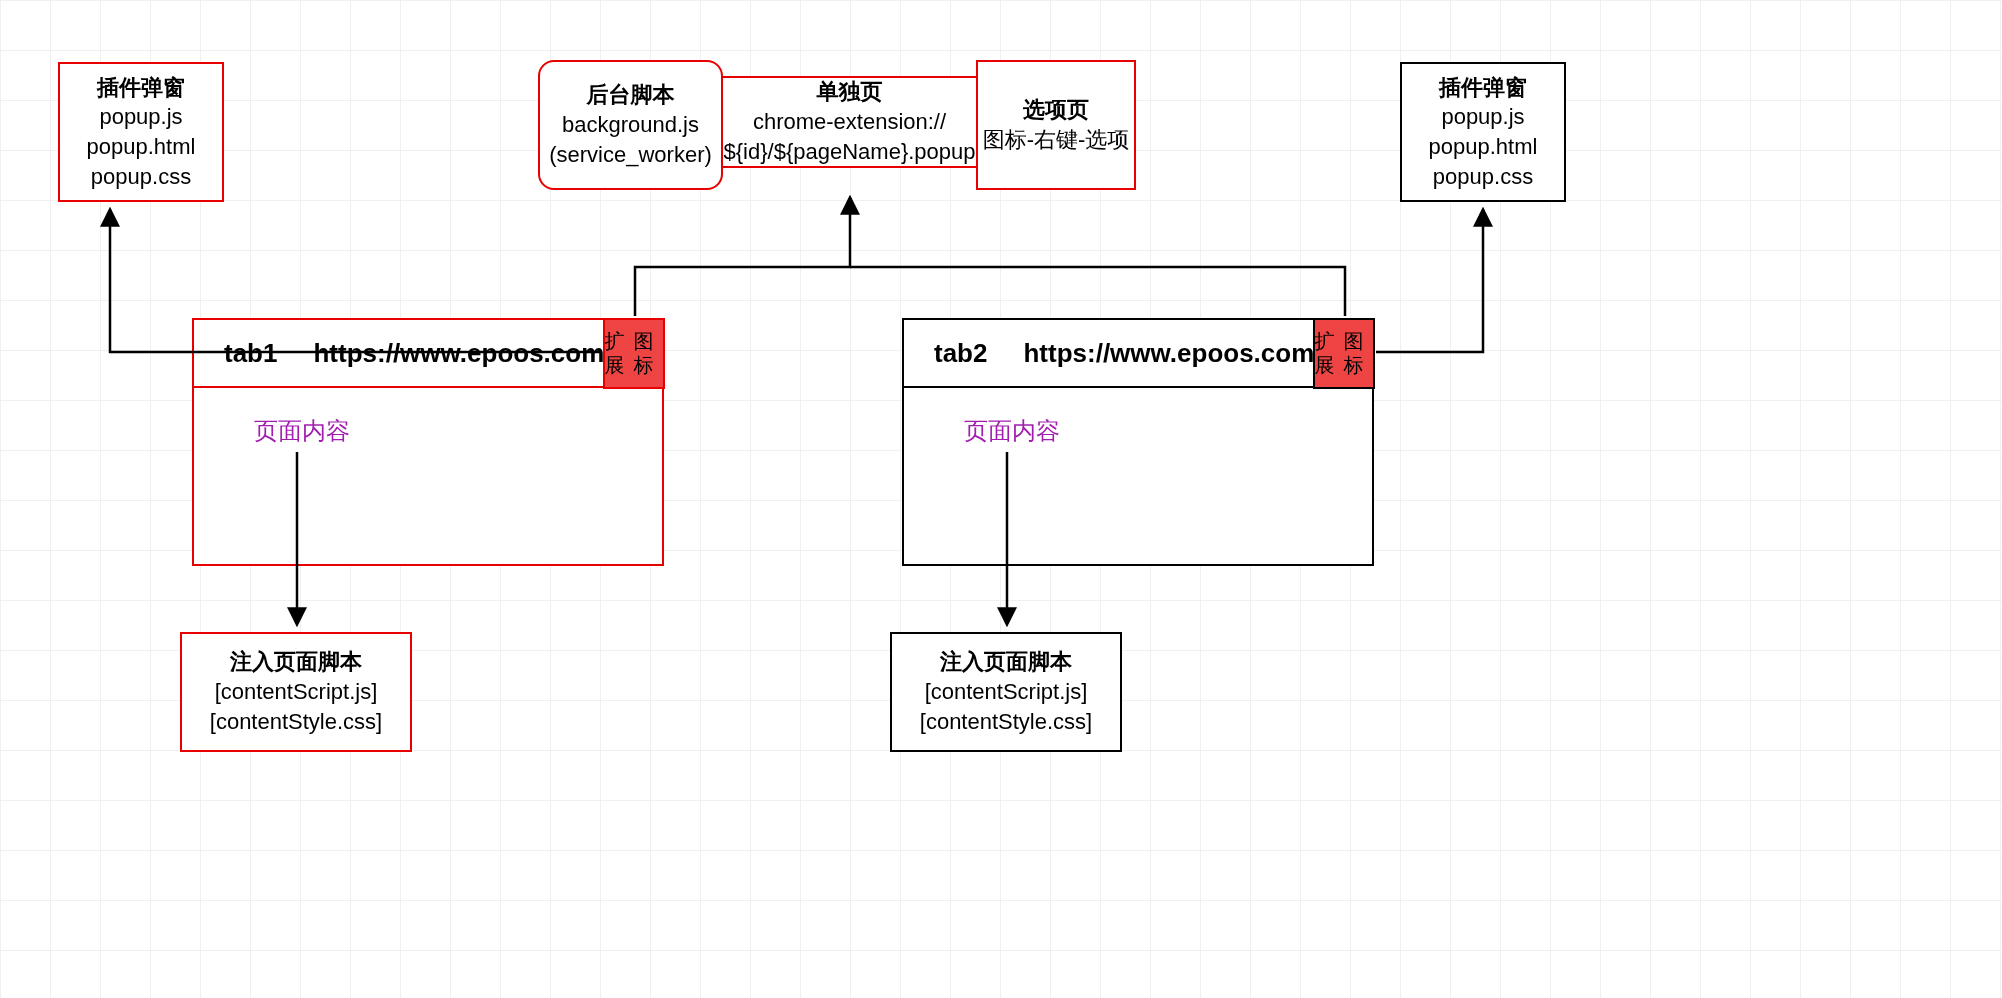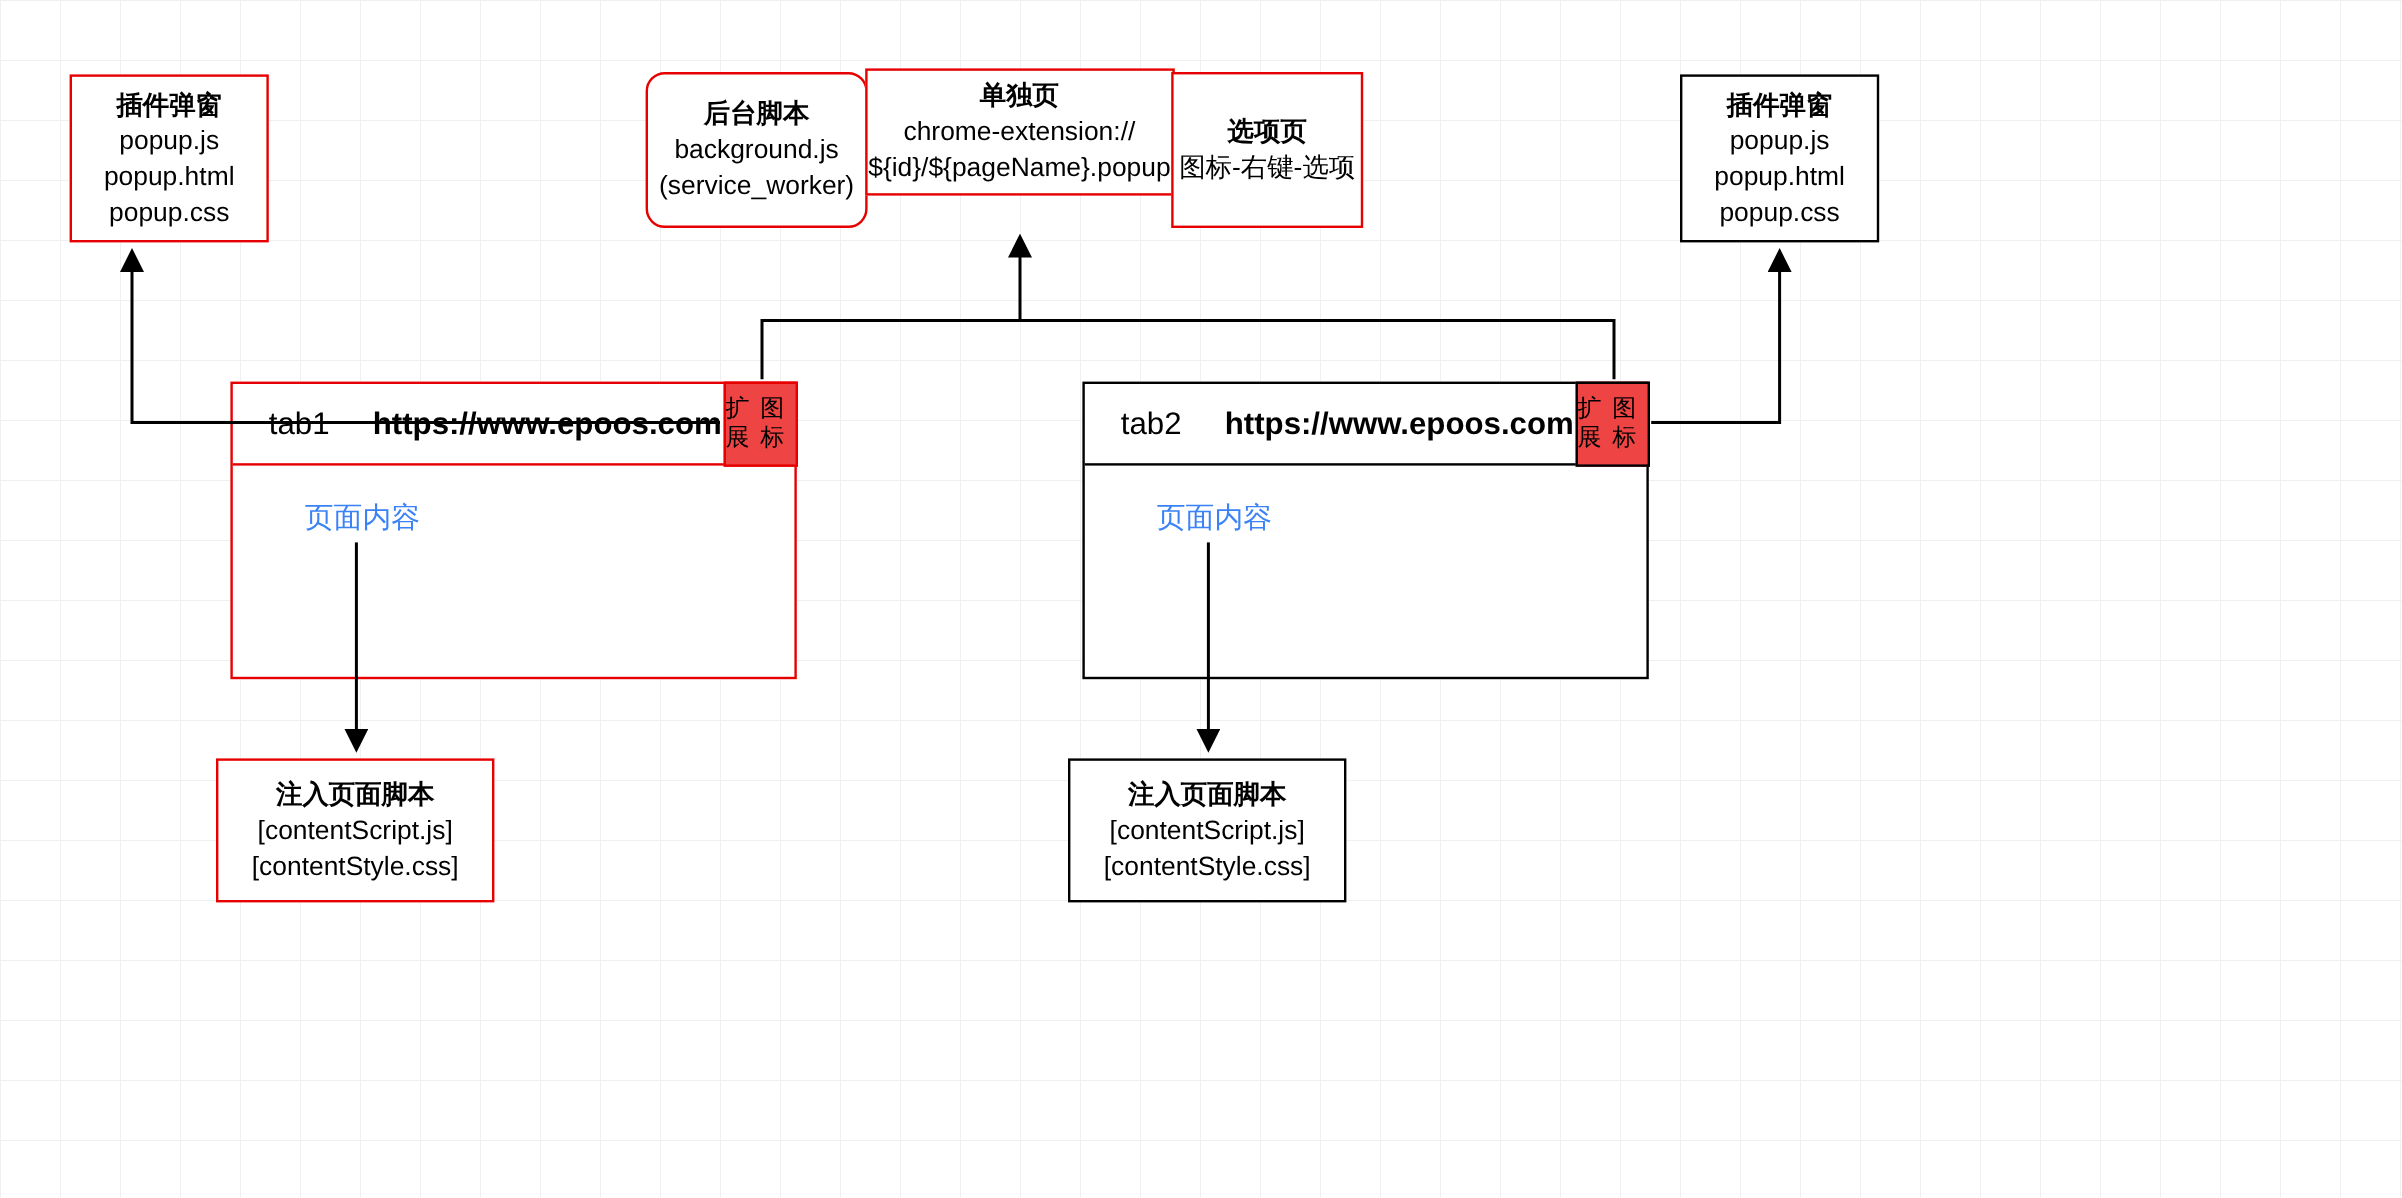--- a/index.html
+++ b/index.html
@@ -39,21 +39,21 @@
   .tabbar {
     position: relative;
     height: 68px;
     border-bottom: 2.5px solid #000;
     display: flex;
     align-items: center;
     font-size: 26px;
   }
   .tabwin.red .tabbar { border-bottom-color: #e60000; }
   .tabbar .tabname {
-    font-weight: 400;
+    font-weight: 700;
     padding-left: 30px;
     padding-right: 36px;
   }
   .tabbar .url {
     font-weight: 700;
   }
   .exticon {
     position: absolute;
     top: -2.5px;
     right: -2.5px; 
@@ -65,21 +65,21 @@
     flex-direction: row;
     align-items: center;
     justify-content: center;
     font-size: 20px;
     line-height: 1.2;
   }
   .tabwin.red .exticon { border-color: #e60000; }
   .pagelabel {
     position: absolute;
     font-size: 24px;
-    color:#3b82f6;
+    color:#a21caf;
   }
   svg.arrows { position:absolute; left:0; top:0; width:2002px; height:998px; pointer-events:none; }
 </style>
 </head>
 <body>
 
 <div class="diagram">
 
   <div class="box red" style="left:58px; top:62px; width:166px; height:140px;">
     <div class="title">插件弹窗</div>
@@ -93,21 +93,21 @@
     <div>popup.js</div>
     <div>popup.html</div>
     <div>popup.css</div>
   </div>
 
   <div class="box red" style="left:538px; top:60px; width:185px; height:130px;border-radius:16px;">
     <div class="title">后台脚本</div>
     <div>background.js</div>
     <div>(service_worker)</div>
   </div>
-  <div class="box red" style="left:720.5px; top:57px; width:258px; height:106px;">
+  <div class="box red" style="left:720.5px; top:76px; width:258px; height:92px;">
     <div class="title">单独页</div>
     <div>chrome-extension://</div>
     <div>${id}/${pageName}.popup</div>
   </div>
   <div class="box red" style="left:976px; top:60px; width:160px; height:130px;">
     <div class="title">选项页</div>
     <div>图标-右键-选项</div>
   </div>
 
   <div class="tabwin red" style="left:192px; top:318px; width:472px; height:248px;">

